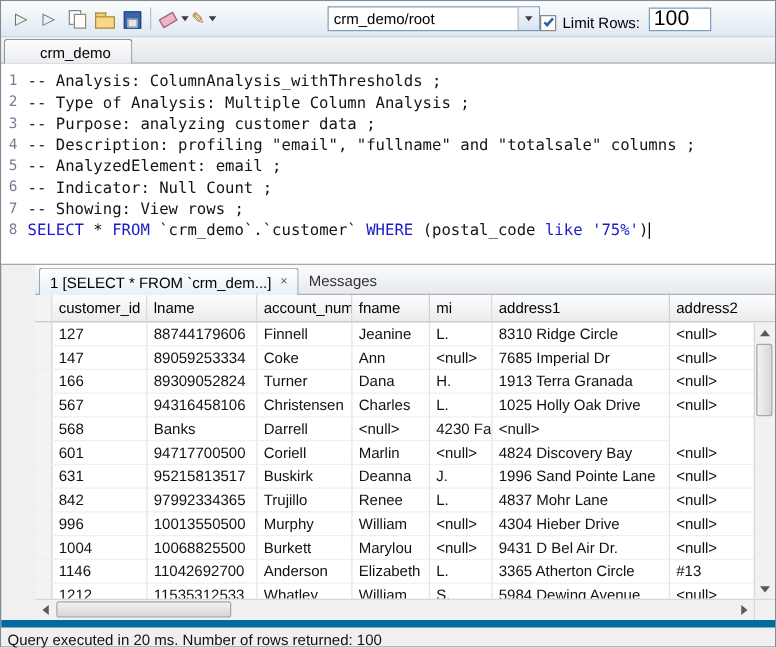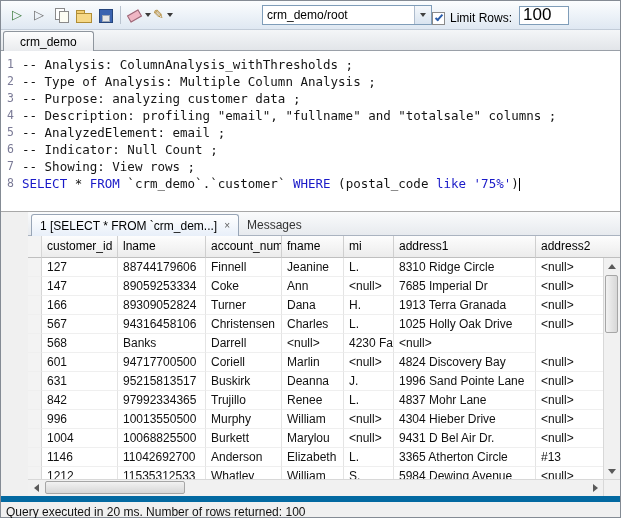--- a/index.html
+++ b/index.html
@@ -45,21 +45,21 @@
               align-items:flex-start; justify-content:center; }
   .check { display:inline-block; width:8px; height:4px; border-left:2px solid #2a5caa;
            border-bottom:2px solid #2a5caa; transform:rotate(-48deg); margin-top:2px; }
   .limit-label { font-size:12px; margin:0 7px 0 5px; }
   .limit-input { width:50px; height:19px; border:1px solid #7f9db9; font-size:17px; padding:0 3px;
                  font-family:"Liberation Sans",sans-serif; }
 
   
   .edit-tabbar { height:21px; flex:none; background:linear-gradient(#f4f6f8,#e2e5e9);
                  border-bottom:1px solid #9aa0a8; display:flex; align-items:flex-end; padding-left:2px; }
-  .edit-tab { height:20px; padding:3px 16px 0 16px; font-size:12px; background:linear-gradient(#fdfdfd,#e9ebee);
+  .edit-tab { height:20px; padding:3px 16px 0 28px; font-size:12px; background:linear-gradient(#fdfdfd,#e9ebee);
               border:1px solid #8e959d; border-bottom:none; border-radius:3px 3px 0 0; margin-bottom:-1px; }
 
   
   .editor { height:160px; flex:none; background:#fff; padding-top:5px; overflow:hidden;
             font-family:"DejaVu Sans Mono", monospace; font-size:12.5px; }
   .ed-line { display:flex; height:17px; line-height:17px; white-space:pre; }
   .ln { width:21px; flex:none; text-align:right; padding-right:8px; color:#7a7a96; font-size:11.5px; }
   .code { white-space:pre; }
   .tk-comment { color:#141414; }
   .tk-plain   { color:#141414; }

